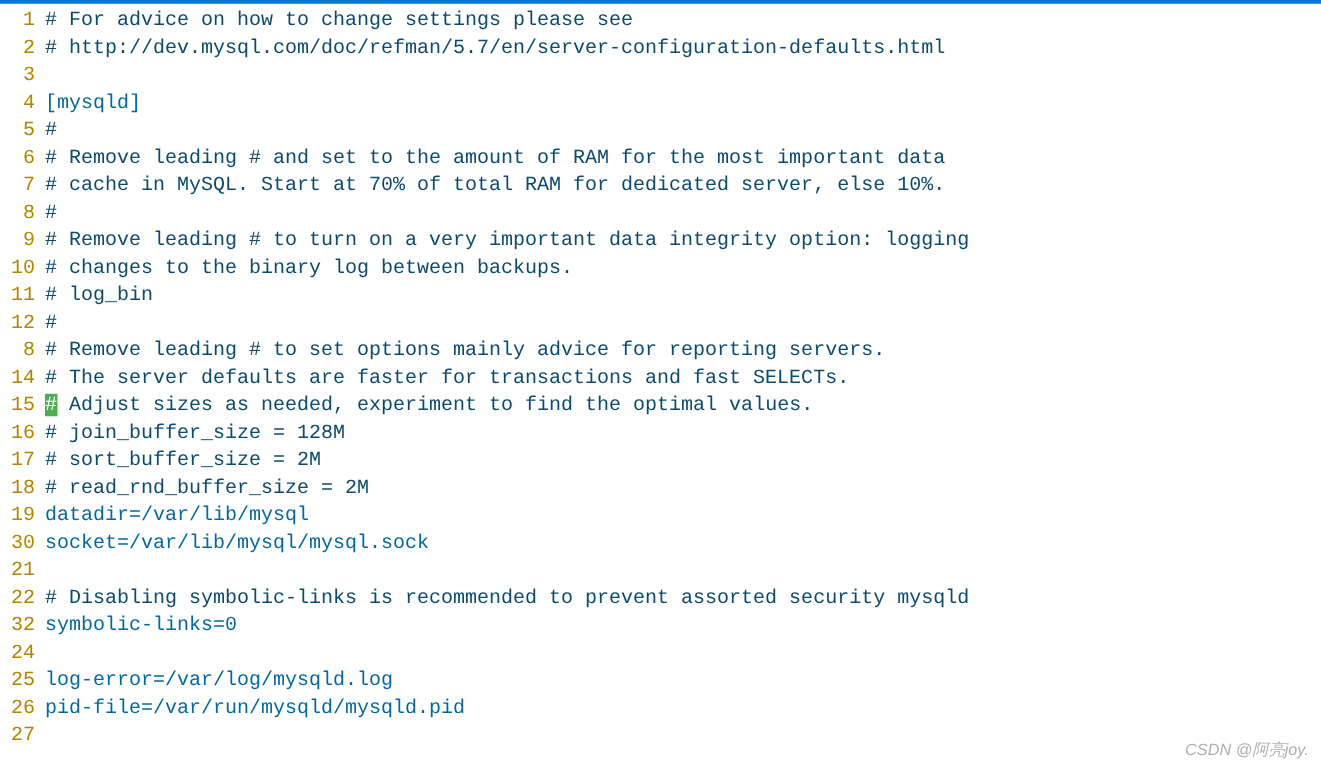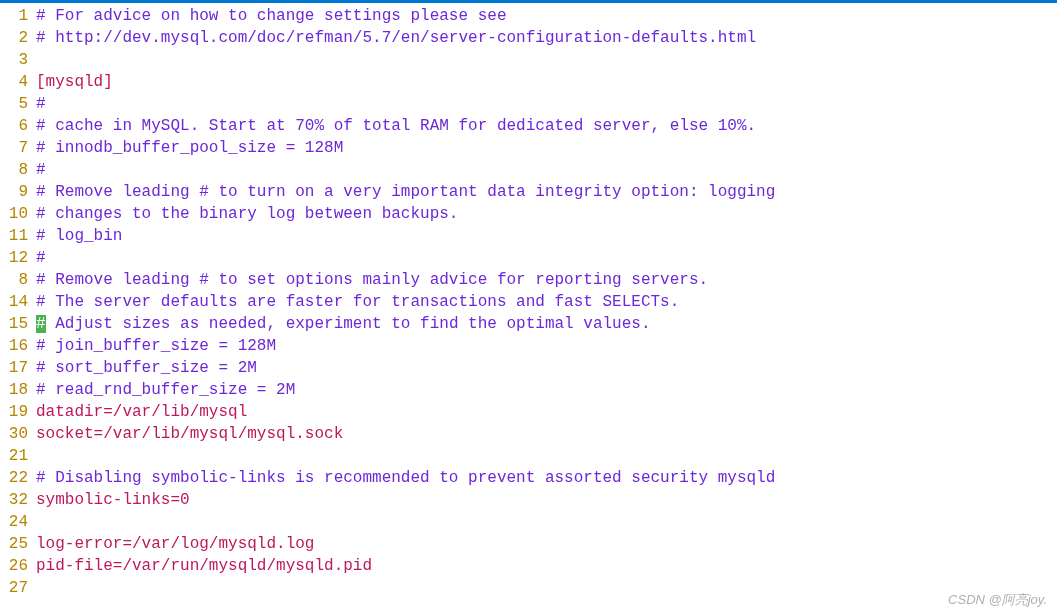--- a/index.html
+++ b/index.html
@@ -34,22 +34,22 @@
     font-weight: normal;
   }
   .code {
     flex: 1;
   }
   .code .row {
     line-height: 22px;
     height: 22px;
     white-space: pre;
   }
-  .comment { color: #6d28d9; }
-  .plain { color: #be185d; }
+  .comment { color: #0c4a6e; }
+  .plain { color: #0369a1; }
   .highlight-char {
     background: #4caf50;
     color: #ffffff;
   }
   .watermark {
     position: absolute;
     bottom: 6px;
     right: 10px;
     color: rgba(120,120,120,0.6);
     font-family: sans-serif;
@@ -91,22 +91,22 @@
       <div class="ln">25</div>
       <div class="ln">26</div>
       <div class="ln">27</div>
     </div>
   <div class="code" id="code">
       <div class="row"><span class="comment"># For advice on how to change settings please see</span></div>
       <div class="row"><span class="comment"># http://dev.mysql.com/doc/refman/5.7/en/server-configuration-defaults.html</span></div>
       <div class="row"><span class="plain"></span></div>
       <div class="row"><span class="plain">[mysqld]</span></div>
       <div class="row"><span class="comment">#</span></div>
+      <div class="row"><span class="comment"># Remove leading # and set to the amount of RAM for the most important data</span></div>
       <div class="row"><span class="comment"># cache in MySQL. Start at 70% of total RAM for dedicated server, else 10%.</span></div>
-      <div class="row"><span class="comment"># innodb_buffer_pool_size = 128M</span></div>
       <div class="row"><span class="comment">#</span></div>
       <div class="row"><span class="comment"># Remove leading # to turn on a very important data integrity option: logging</span></div>
       <div class="row"><span class="comment"># changes to the binary log between backups.</span></div>
       <div class="row"><span class="comment"># log_bin</span></div>
       <div class="row"><span class="comment">#</span></div>
       <div class="row"><span class="comment"># Remove leading # to set options mainly advice for reporting servers.</span></div>
       <div class="row"><span class="comment"># The server defaults are faster for transactions and fast SELECTs.</span></div>
       <div class="row"><span class="highlight-char">#</span><span class="comment"> Adjust sizes as needed, experiment to find the optimal values.</span></div>
       <div class="row"><span class="comment"># join_buffer_size = 128M</span></div>
       <div class="row"><span class="comment"># sort_buffer_size = 2M</span></div>

